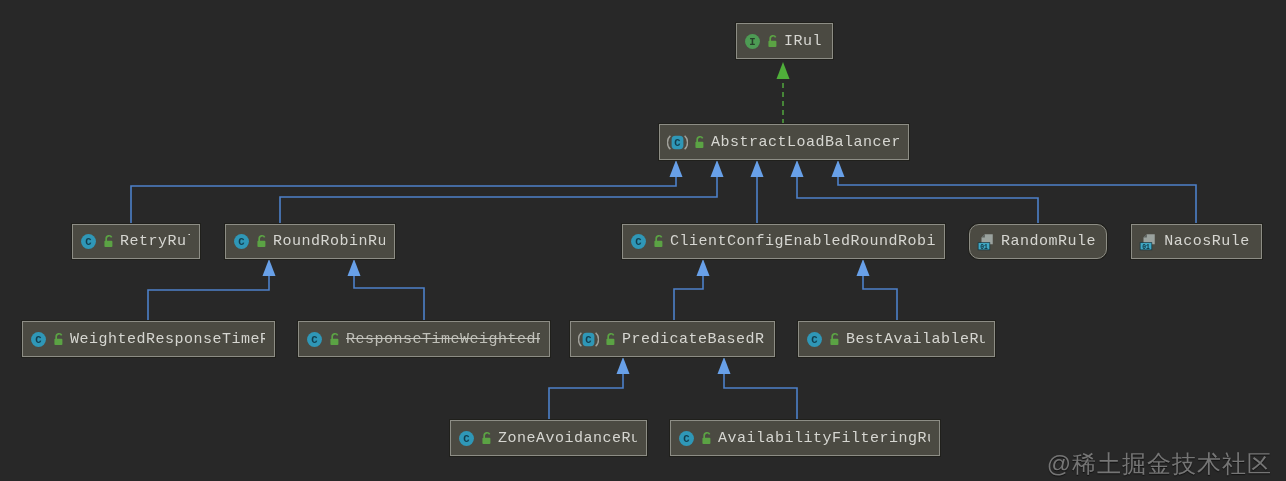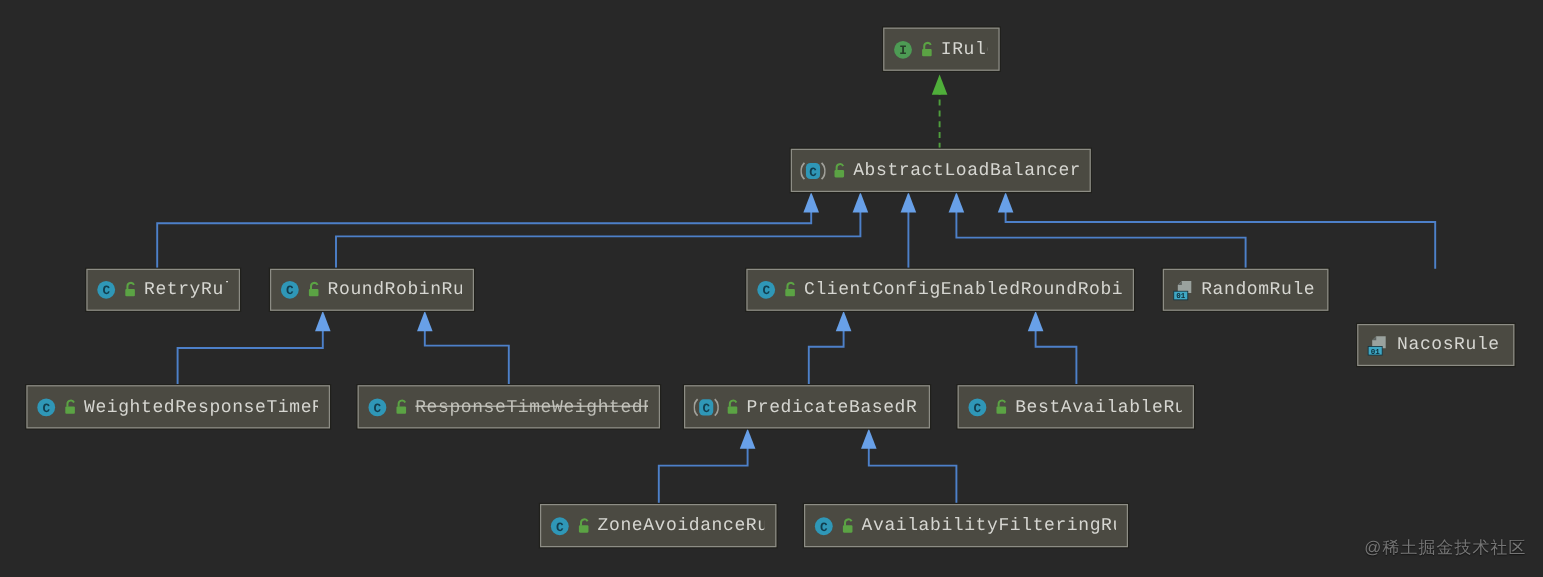--- a/index.html
+++ b/index.html
@@ -30,21 +30,21 @@
   .powered-by{
     position:absolute;left:30px;top:448px;
     font-family:"Liberation Sans", sans-serif;
     font-size:16px;color:#6c6c6c;
     background:rgba(255,255,255,0.025);
     padding:2px 10px 4px 8px;
   }
   .watermark{
     position:absolute;right:14px;top:448px;
     font-family:"Liberation Sans", sans-serif;
-    font-size:14px;color:#757575;letter-spacing:1px;
+    font-size:24px;color:#757575;letter-spacing:1px;
     text-shadow:0 1px 1px rgba(0,0,0,.6);
   }
 </style>
 </head>
 <body>
 
 <div class="stage">
   <svg class="edge-layer" xmlns="http://www.w3.org/2000/svg" width="1286" height="481">
       <polyline points="783,124 783,77" fill="none" stroke="#4f9e3d" stroke-width="1.6" stroke-dasharray="5,4"></polyline>
       <polygon points="783,62 776.5,79 789.5,79" fill="#4fae3a"></polygon>
@@ -147,34 +147,34 @@
         </span>
     <span class="lock-icon">
           <svg width="13" height="15" viewBox="0 0 14 16">
             <path d="M4.5,7.5 L4.5,5 A3.1,3.1 0 0 1 10.4,3.6" stroke="#5ba344" stroke-width="1.8" fill="none"></path>
             <rect x="2.6" y="7.2" width="8.6" height="6.6" rx="1" fill="#5ba344"></rect>
           </svg>
         </span>
     <span class="label">ClientConfigEnabledRoundRobinRule</span>
   </div>
 
-  <div class="node" style="left: 969px; top: 224px; width: 138px; height: 35px;">
+  <div class="node" style="left: 969px; top: 224px; width: 138px; height: 35px; border-radius: 10px;">
     <span class="kind-icon">
           <svg width="18" height="18" viewBox="0 0 16 16">
             <path d="M7,1 L14,1 L14,10 L4,10 L4,4 Z" fill="#9aa29e"></path>
             <path d="M7,1 L7,4 L4,4 Z" fill="#5d625f"></path>
             <rect x="1" y="8.6" width="10.4" height="6.4" fill="#3fa7c4" stroke="#13323c" stroke-width="0.6"></rect>
             <text x="6.2" y="13.9" text-anchor="middle" font-size="5.6" font-weight="bold" fill="#0d2d38" font-family="Liberation Mono, monospace">01</text>
           </svg>
         </span>
 
     <span class="label">RandomRule</span>
   </div>
 
-  <div class="node" style="left: 1131px; top: 224px; width: 131px; height: 35px; margin-top: 46px;">
+  <div class="node" style="left: 1131px; top: 224px; width: 131px; height: 35px;">
     <span class="kind-icon">
           <svg width="18" height="18" viewBox="0 0 16 16">
             <path d="M7,1 L14,1 L14,10 L4,10 L4,4 Z" fill="#9aa29e"></path>
             <path d="M7,1 L7,4 L4,4 Z" fill="#5d625f"></path>
             <rect x="1" y="8.6" width="10.4" height="6.4" fill="#3fa7c4" stroke="#13323c" stroke-width="0.6"></rect>
             <text x="6.2" y="13.9" text-anchor="middle" font-size="5.6" font-weight="bold" fill="#0d2d38" font-family="Liberation Mono, monospace">01</text>
           </svg>
         </span>
 
     <span class="label">NacosRule</span>

